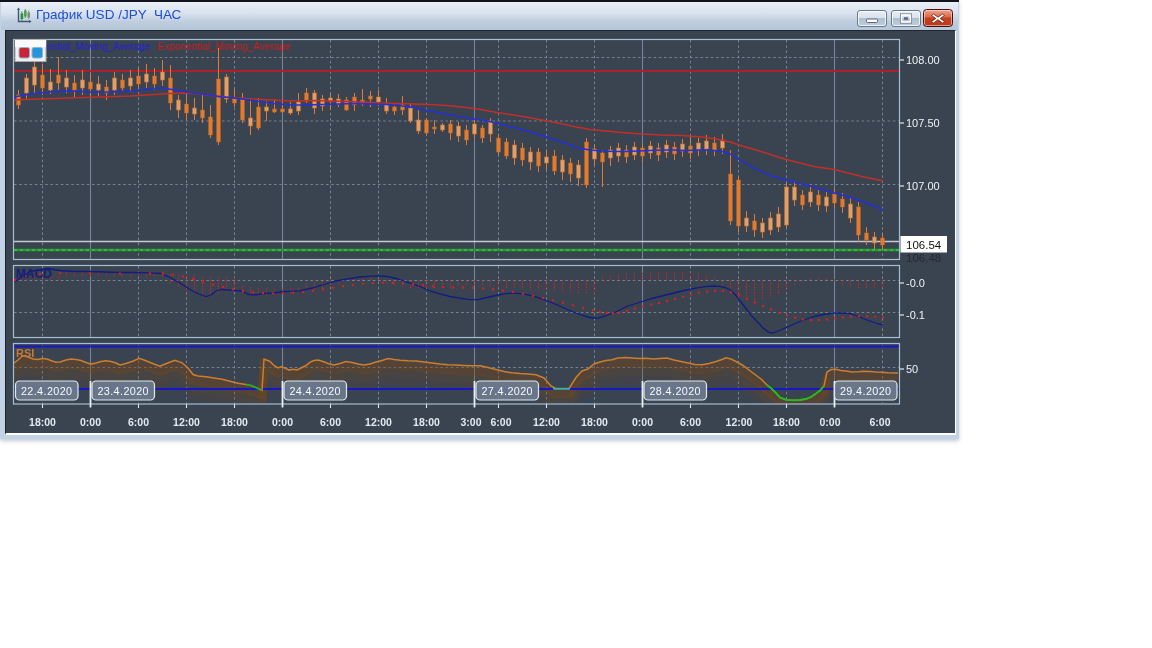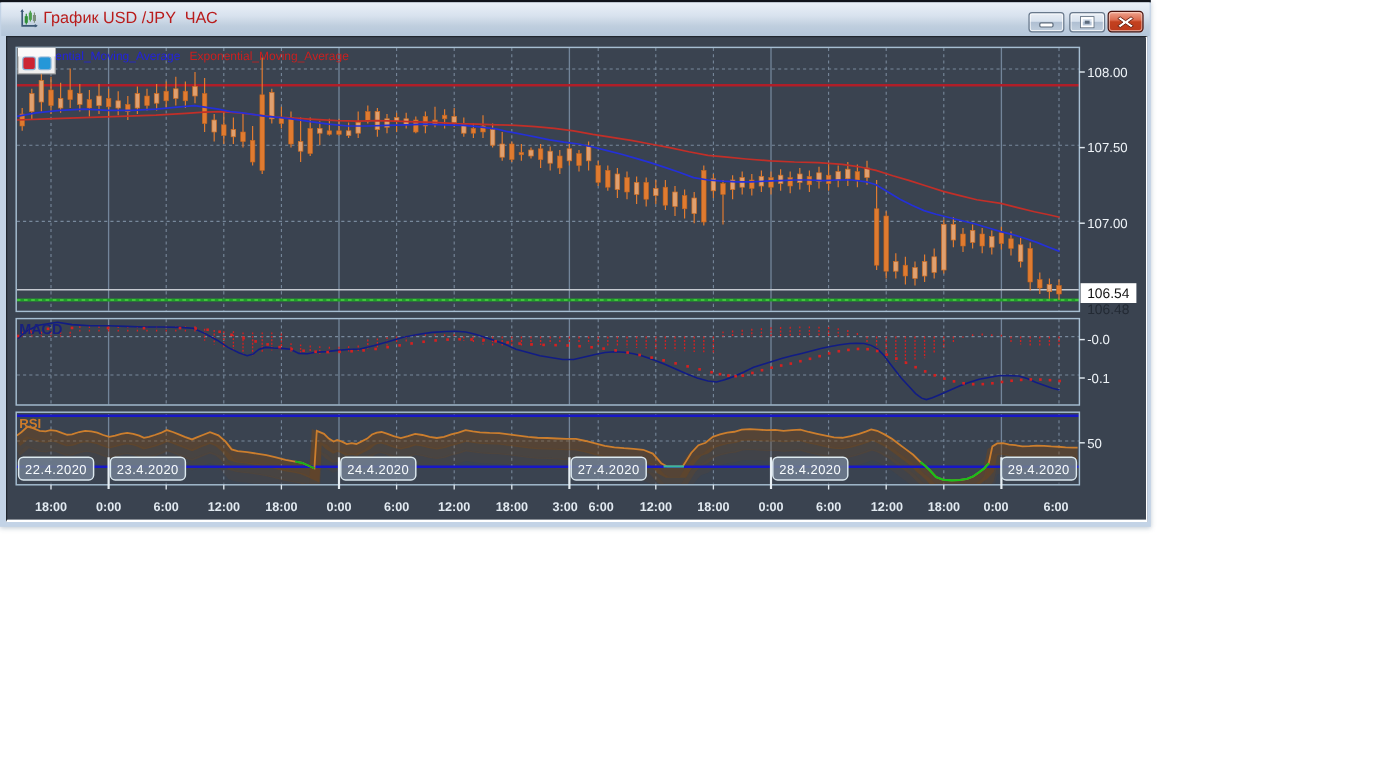--- a/index.html
+++ b/index.html
@@ -1,21 +1,21 @@
 <!DOCTYPE html>
 <html><head><meta charset="utf-8"><style>
 *{margin:0;padding:0;box-sizing:border-box}
 body{width:1152px;height:648px;background:#fff;font-family:"Liberation Sans",sans-serif;position:relative;overflow:hidden}
 .win{position:absolute;left:0;top:0;width:959px;height:439px;background:#c3d3e6;
  box-shadow:0 2px 4px rgba(120,140,160,0.45)}
 .win:before{content:"";position:absolute;left:0;top:0;right:0;height:1.5px;background:#11141c}
 .title{position:absolute;left:1px;top:1.5px;width:957px;height:28.5px;
  background:linear-gradient(180deg,#eaf0f8 0%,#d8e2ee 40%,#bfcede 70%,#b4c6da 100%)}
 .ticon{position:absolute;left:16px;top:7px;width:16px;height:18px}
-.ttext{position:absolute;left:36px;top:7px;font-size:13.5px;color:#b91c1c;white-space:pre}
+.ttext{position:absolute;left:36px;top:7px;font-size:13.5px;color:#1d4ed8;white-space:pre}
 .btn{position:absolute;top:9.5px;width:30px;height:17px;border:1px solid #69798c;border-radius:3px;
  background:linear-gradient(180deg,#e9eef5 0%,#d8e2ee 45%,#afbfd2 50%,#c0cedd 100%);
  box-shadow:inset 0 0 0 1px rgba(255,255,255,0.75)}
 .bmin{left:857px} .bmax{left:890.5px}
 .bclose{left:922.5px;top:8.5px;width:30.5px;height:18.5px;border:1px solid #47100a;border-radius:3.5px;
  background:linear-gradient(180deg,#eda28c 0%,#dc6c50 42%,#c3411f 50%,#bc3a1c 100%);
  box-shadow:inset 0 0 0 1px rgba(255,230,220,0.55)}
 .client{position:absolute;left:5px;top:30px;width:950.5px;height:405px;background:#3a4350;
  border-top:1.5px solid #20262e;border-left:1.5px solid #20262e;border-right:1.5px solid #fff;border-bottom:2px solid #fff}
 </style></head>

